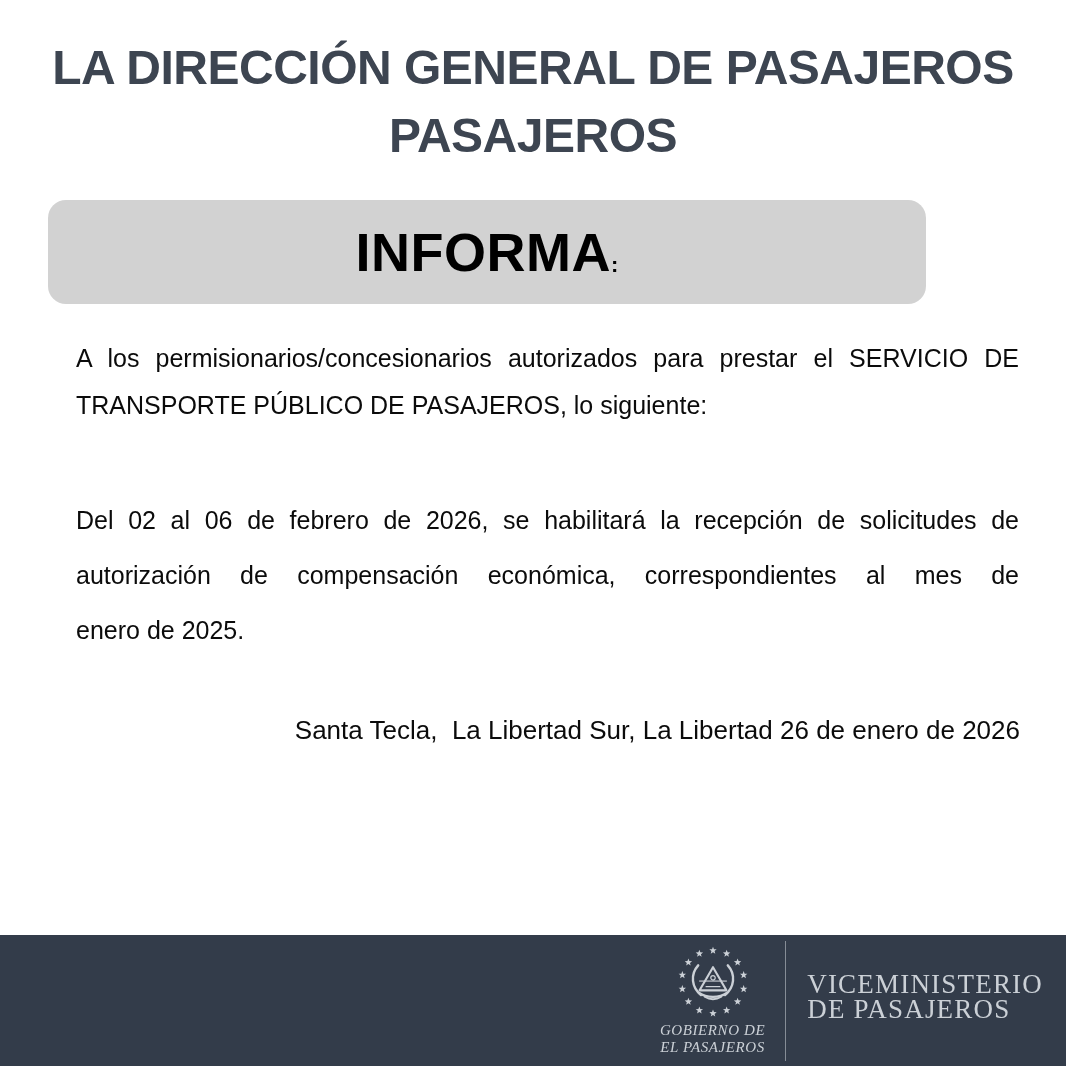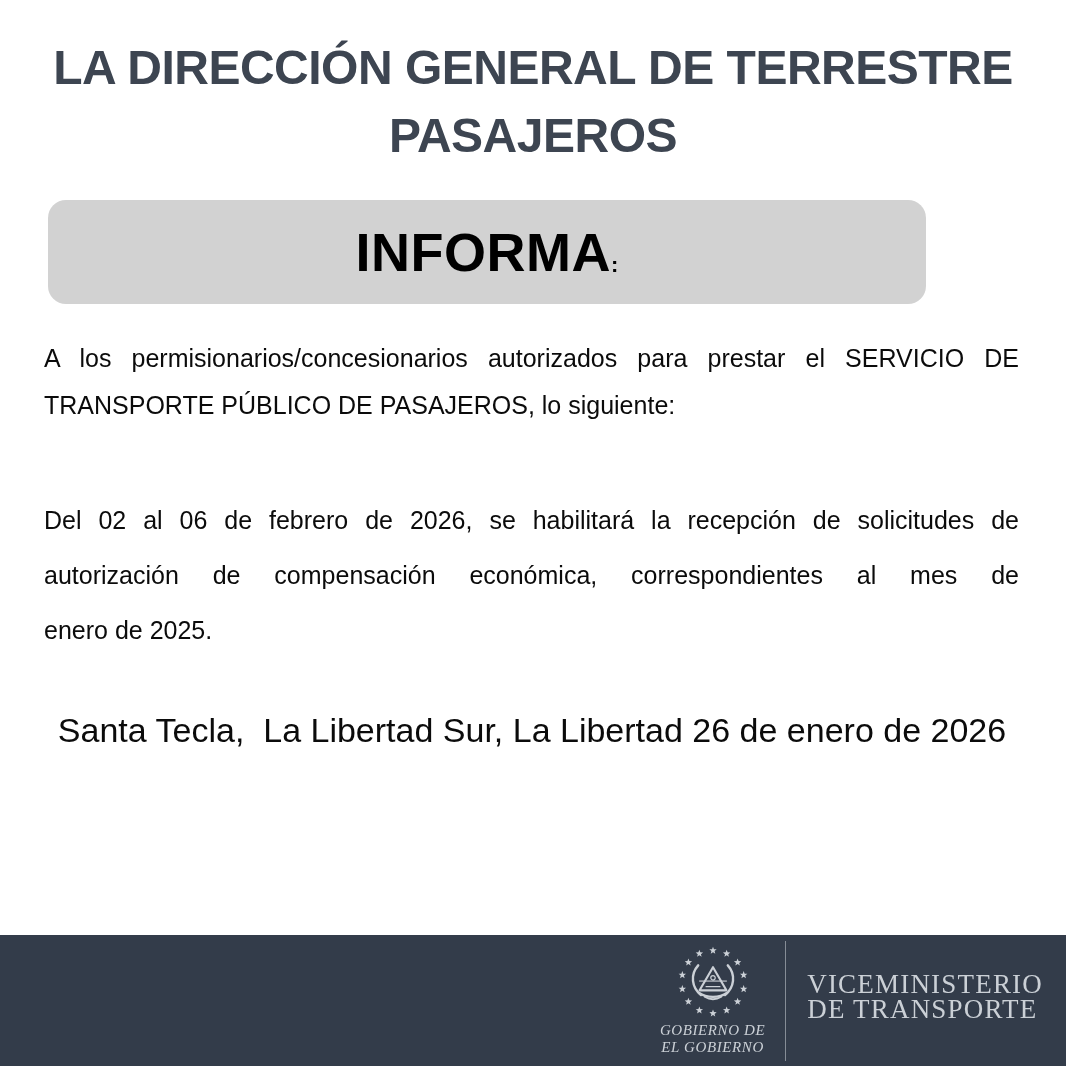--- a/index.html
+++ b/index.html
@@ -49,28 +49,28 @@
   }
 
   
   .para {
     margin: 0 47px 0 44px;
     color: #0B0B0B;
     font-size: 25px;
   }
   .para-1 { margin-top: 31px; line-height: 47px; }
   .para-2 { margin-top: 64px; line-height: 55px; }
-  .jline { display: block; text-align: justify; text-align-last: justify; }
+  .jline { display: block; text-align: justify; text-align-last: justify; margin-left: 32px; }
   .jline.last { text-align-last: left; }
 
   .dateline {
     margin: 54px 46px 0 44px;
-    text-align: center;
+    text-align: right;
     color: #0B0B0B;
-    font-size: 34px;
+    font-size: 26px;
     line-height: 36px;
     white-space: pre;
   }
 
   
   .footer {
     position: absolute;
     left: 0; bottom: 0;
     width: 1066px; height: 131px;
     background: #333C4A;
@@ -108,21 +108,21 @@
     margin-bottom: 8px;
   }
   .ministry-name div { white-space: nowrap; }
 </style>
 </head>
 <body>
 
 <div class="page">
 
   <h1 class="doc-title">
-    <span>LA DIRECCIÓN GENERAL DE TERRESTRE</span>
+    <span>LA DIRECCIÓN GENERAL DE PASAJEROS</span>
     <span>PASAJEROS</span>
   </h1>
 
   <div class="informa-banner">
     <span class="informa-word">INFORMA</span>
     <span class="informa-colon">:</span>
   </div>
 
   <p class="para para-1">
     <span class="jline">A los permisionarios/concesionarios autorizados para prestar el SERVICIO DE</span>
@@ -167,25 +167,25 @@
 
         <path d="M0,-16 L14.5,9 L-14.5,9 Z" fill="none" stroke="#CBD0D6" stroke-width="2.3" stroke-linejoin="round"></path>
         <path d="M-8,5 h16" fill="none" stroke="#CBD0D6" stroke-width="1.3"></path>
         <circle cx="0" cy="-4.5" r="2.4" fill="none" stroke="#CBD0D6" stroke-width="1.3"></circle>
 
         <path d="M-15,12 C-7,17.5 7,17.5 15,12" fill="none" stroke="#CBD0D6" stroke-width="2.6" stroke-linecap="round"></path>
         <path d="M-9,16 C-3,19.5 3,19.5 9,16" fill="none" stroke="#CBD0D6" stroke-width="2" stroke-linecap="round"></path>
       </svg>
       <div class="gov-name">
         <div>GOBIERNO DE</div>
-        <div>EL GOBIERNO</div>
+        <div>EL PASAJEROS</div>
       </div>
     </div>
 
     <div class="footer-divider"></div>
 
     <div class="ministry-name">
       <div>VICEMINISTERIO</div>
-      <div>DE TRANSPORTE</div>
+      <div>DE PASAJEROS</div>
     </div>
 
   </footer>
 </div>
 
 </body></html>

